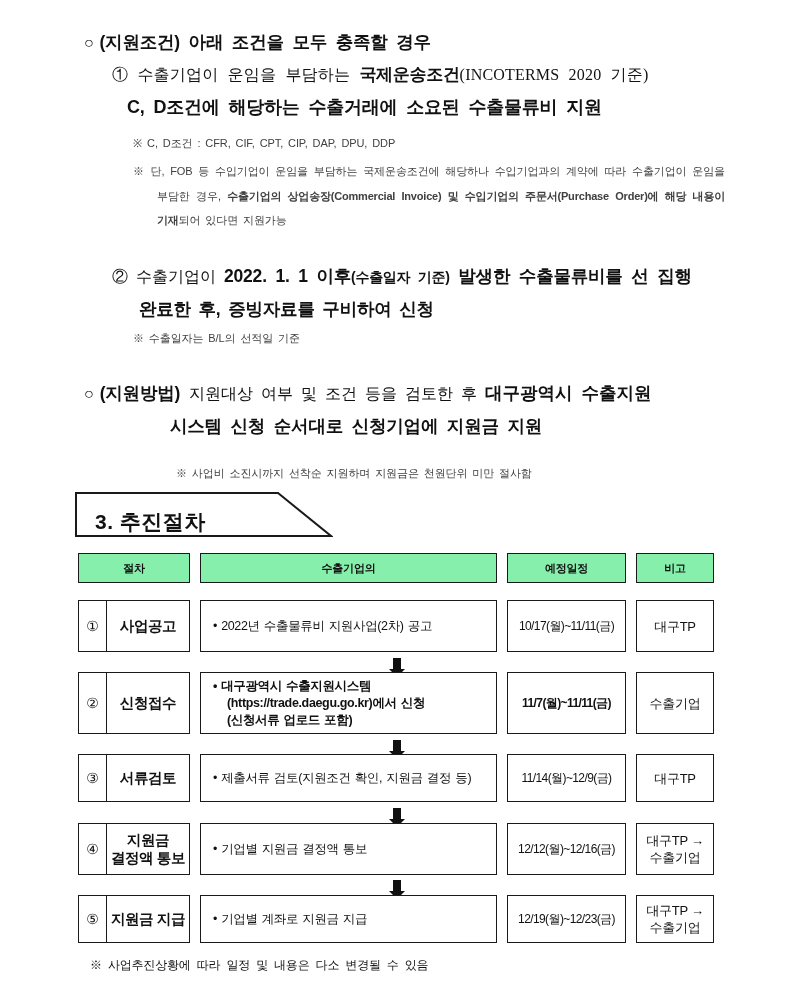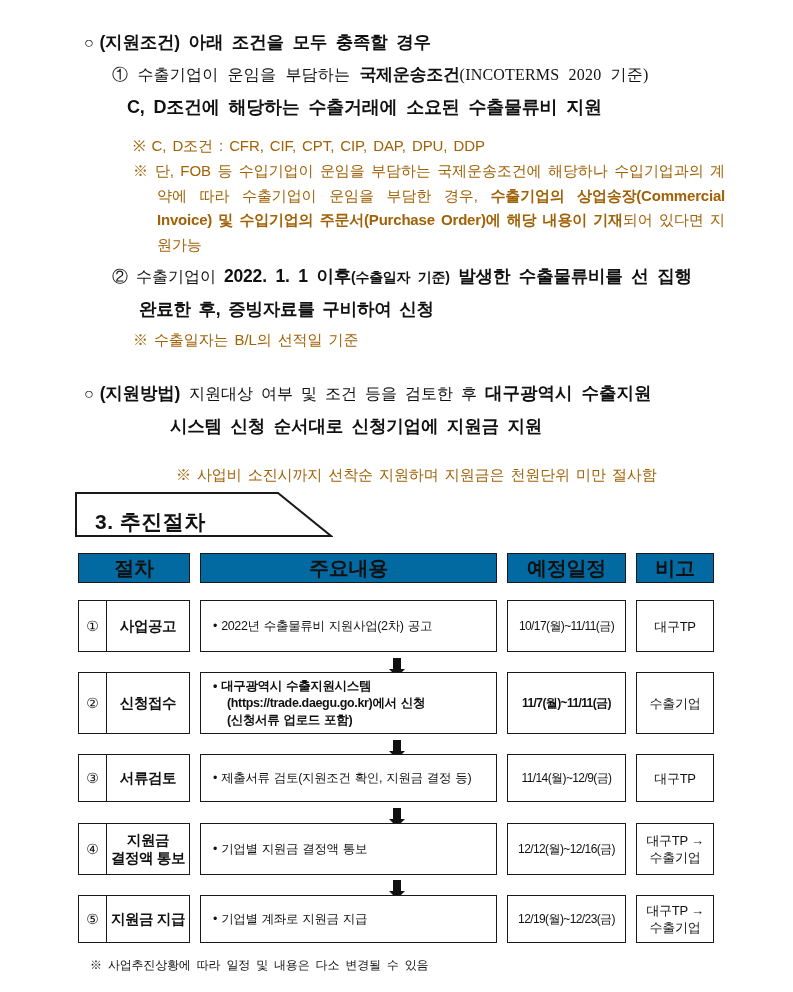--- a/index.html
+++ b/index.html
@@ -20,21 +20,21 @@
 
   
   .cond-title { left:84px; top:30px; font-size:17.5px; font-weight:700; letter-spacing:-0.2px; word-spacing:4px; }
   .circle-bullet { font-size:16px; margin-right:6px; }
 
   .item1-l1 { left:112px; top:63px; font-size:16px; word-spacing:5px; letter-spacing:0.2px; }
   .inline-bold { font-family:"Liberation Sans", sans-serif; font-weight:700; font-size:17px; letter-spacing:-0.3px; }
 
   .item1-l2 { left:127px; top:95px; font-size:18px; font-weight:700; letter-spacing:-0.2px; word-spacing:4px; }
 
-  .subnote { font-size:15px; letter-spacing:-0.1px; word-spacing:2px; color:#a16207; }
+  .subnote { font-size:11px; letter-spacing:-0.1px; word-spacing:2px; color:#404040; }
   .note1 { left:133px; top:135px; }
 
   .note2 {
     left:133px; top:159px; width:568px;
     white-space:normal; line-height:24.6px;
     text-align:justify;
     padding-left:24px; text-indent:-24px;
   }
   .note2 .nb { font-weight:700; letter-spacing:-0.2px; }
 
@@ -67,21 +67,21 @@
     grid-template-columns:112px 297px 119px 78px;
     column-gap:10px;
   }
   .cell {
     border:1.5px solid #1a1a1a;
     background:#ffffff;
     display:flex; align-items:center; justify-content:center;
     box-sizing:border-box;
     text-align:center;
   }
-  .hcell { background:#0369a1; font-weight:700; font-size:20px; letter-spacing:-0.2px; }
+  .hcell { background:#86efac; font-weight:700; font-size:11px; letter-spacing:-0.2px; }
   .thead { top:0; height:30px; }
   .r1 { top:47px;  height:52px; }
   .r2 { top:119px; height:62px; }
   .r3 { top:201px; height:48px; }
   .r4 { top:270px; height:52px; }
   .r5 { top:342px; height:48px; }
 
   .proc { padding:0; justify-content:stretch; }
   .proc-num {
     width:27px; align-self:stretch;
@@ -160,21 +160,21 @@
     <svg width="258" height="46">
       <polygon points="1,1 203,1 256,44 1,44" fill="#ffffff" stroke="#1a1a1a" stroke-width="2"></polygon>
     </svg>
     <div class="banner-text">3. 추진절차</div>
   </div>
 
   <div class="ptable">
 
     <div class="trow thead">
       <div class="cell hcell">절차</div>
-      <div class="cell hcell">주요내용</div>
+      <div class="cell hcell">수출기업의</div>
       <div class="cell hcell">예정일정</div>
       <div class="cell hcell">비고</div>
     </div>
 
     <div class="trow r1">
       <div class="cell proc">
         <div class="proc-num">①</div>
         <div class="proc-name">사업공고</div>
       </div>
       <div class="cell ccell">

